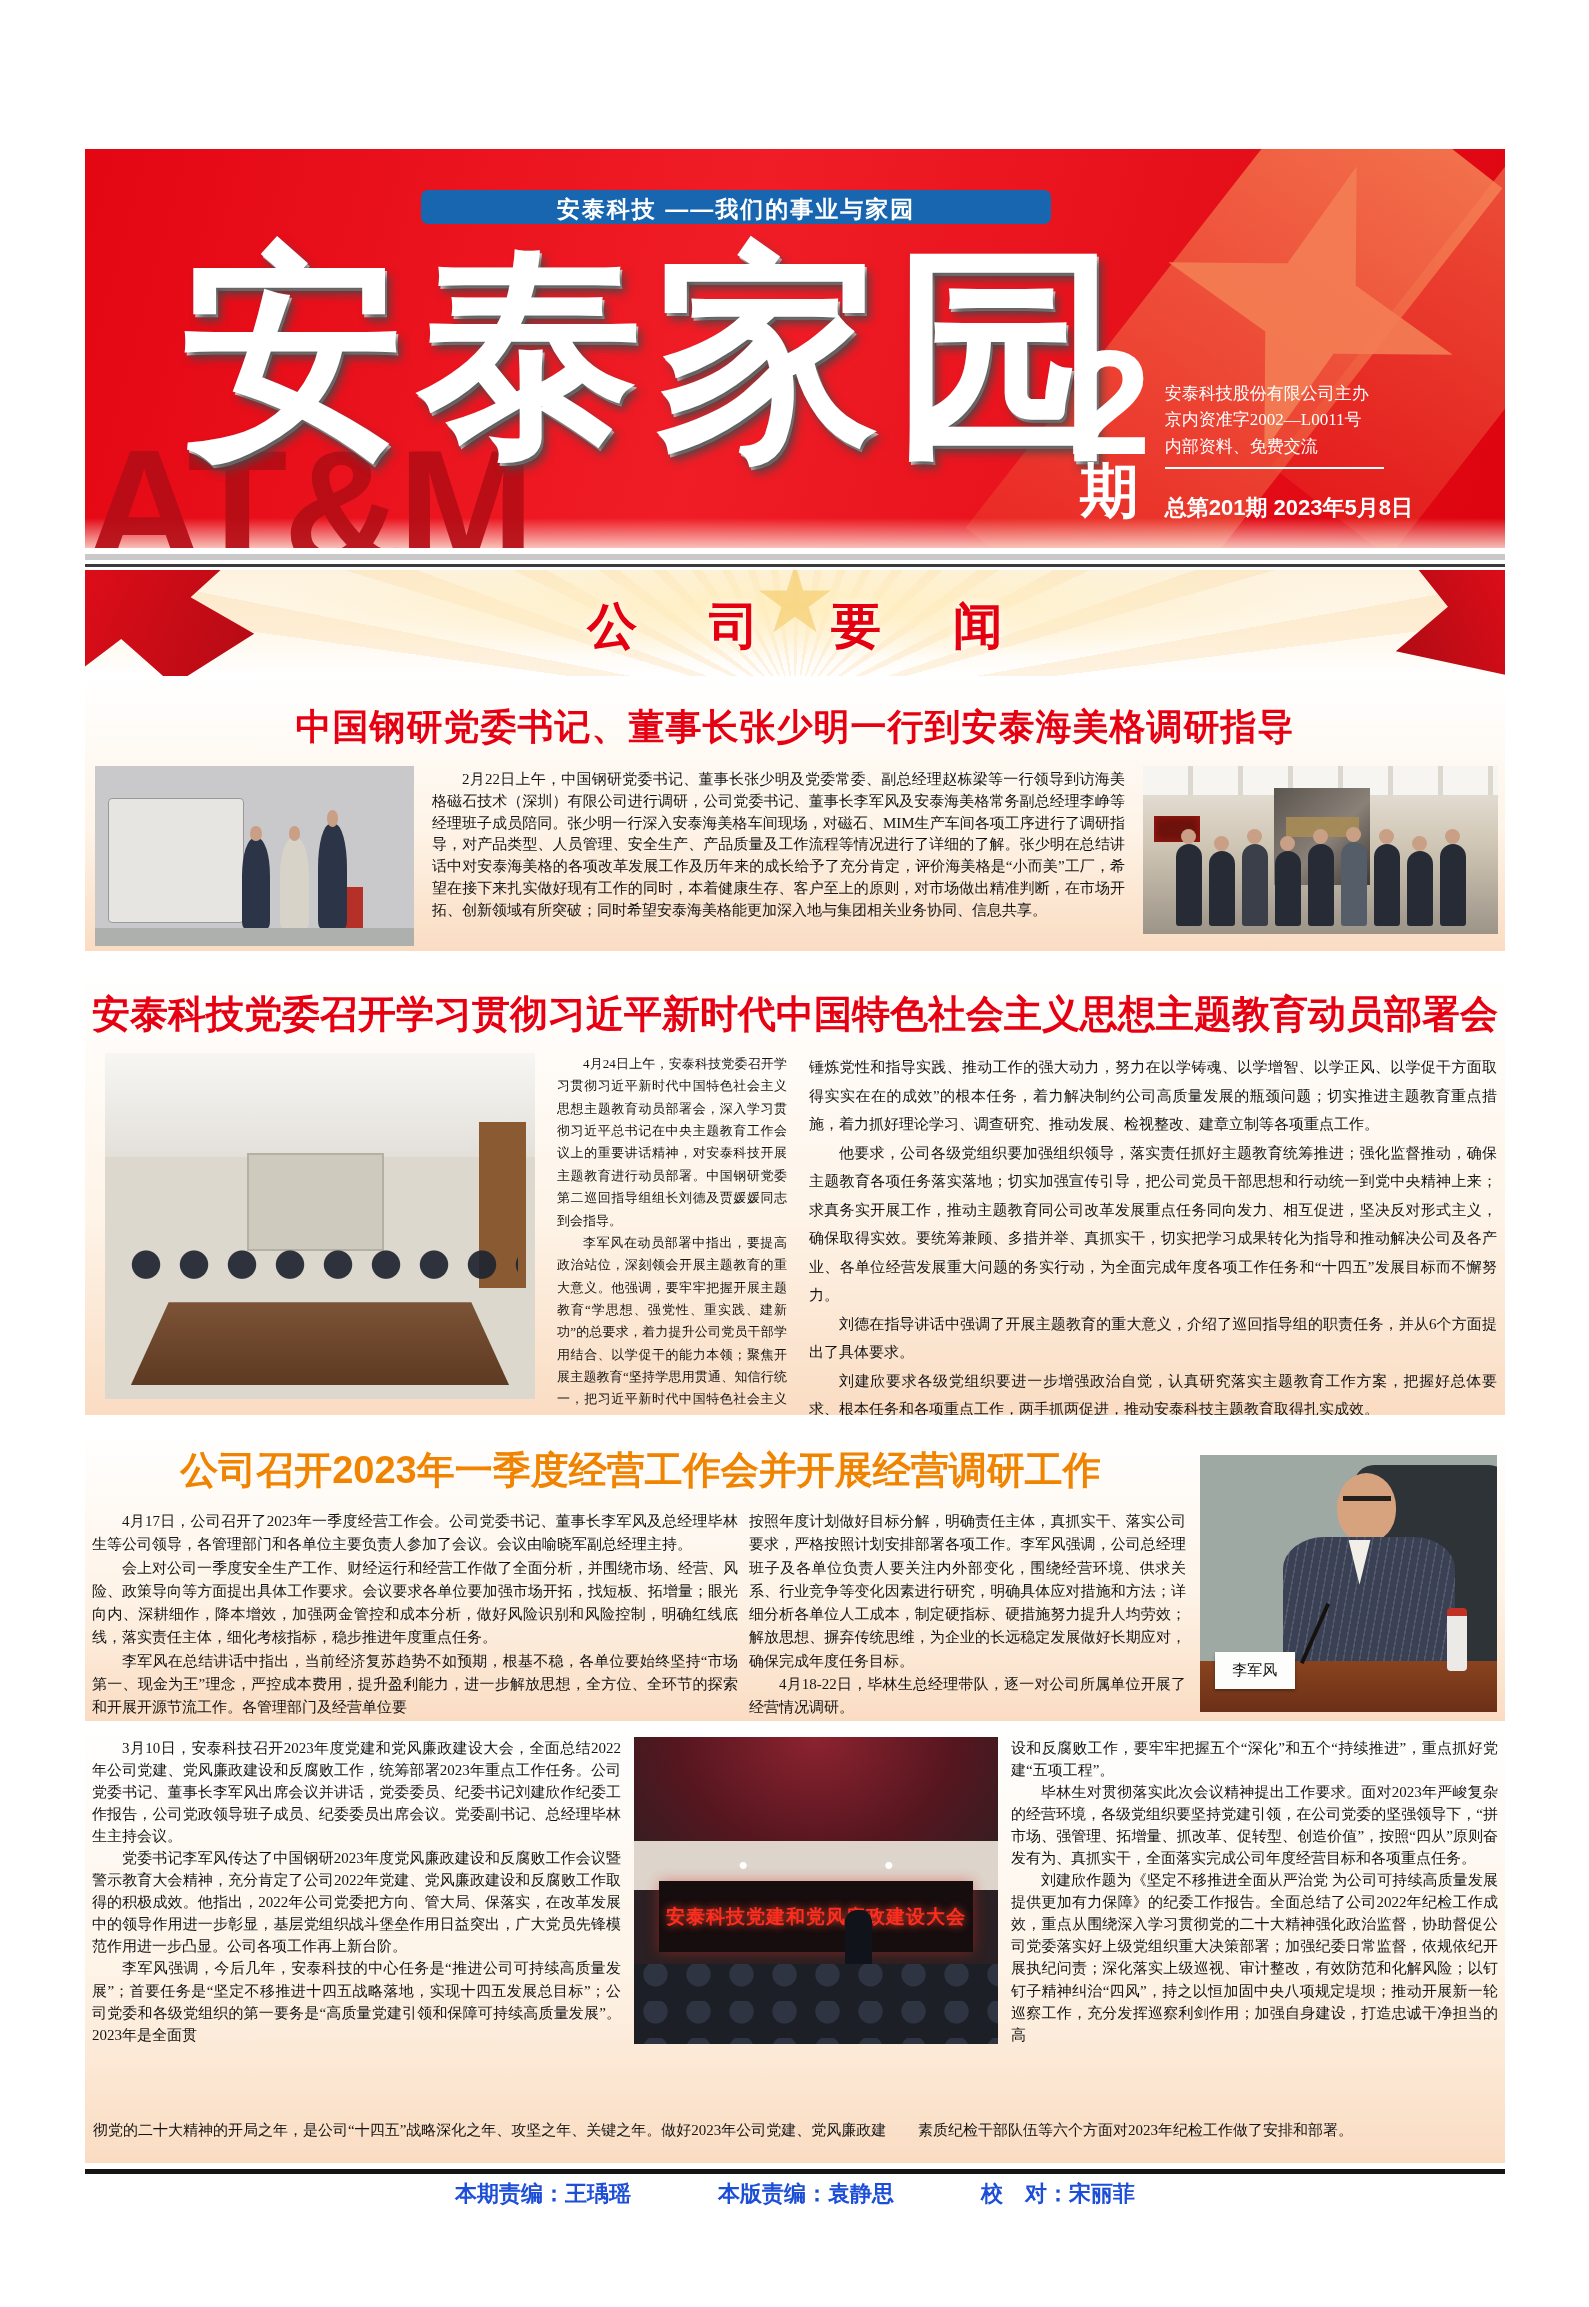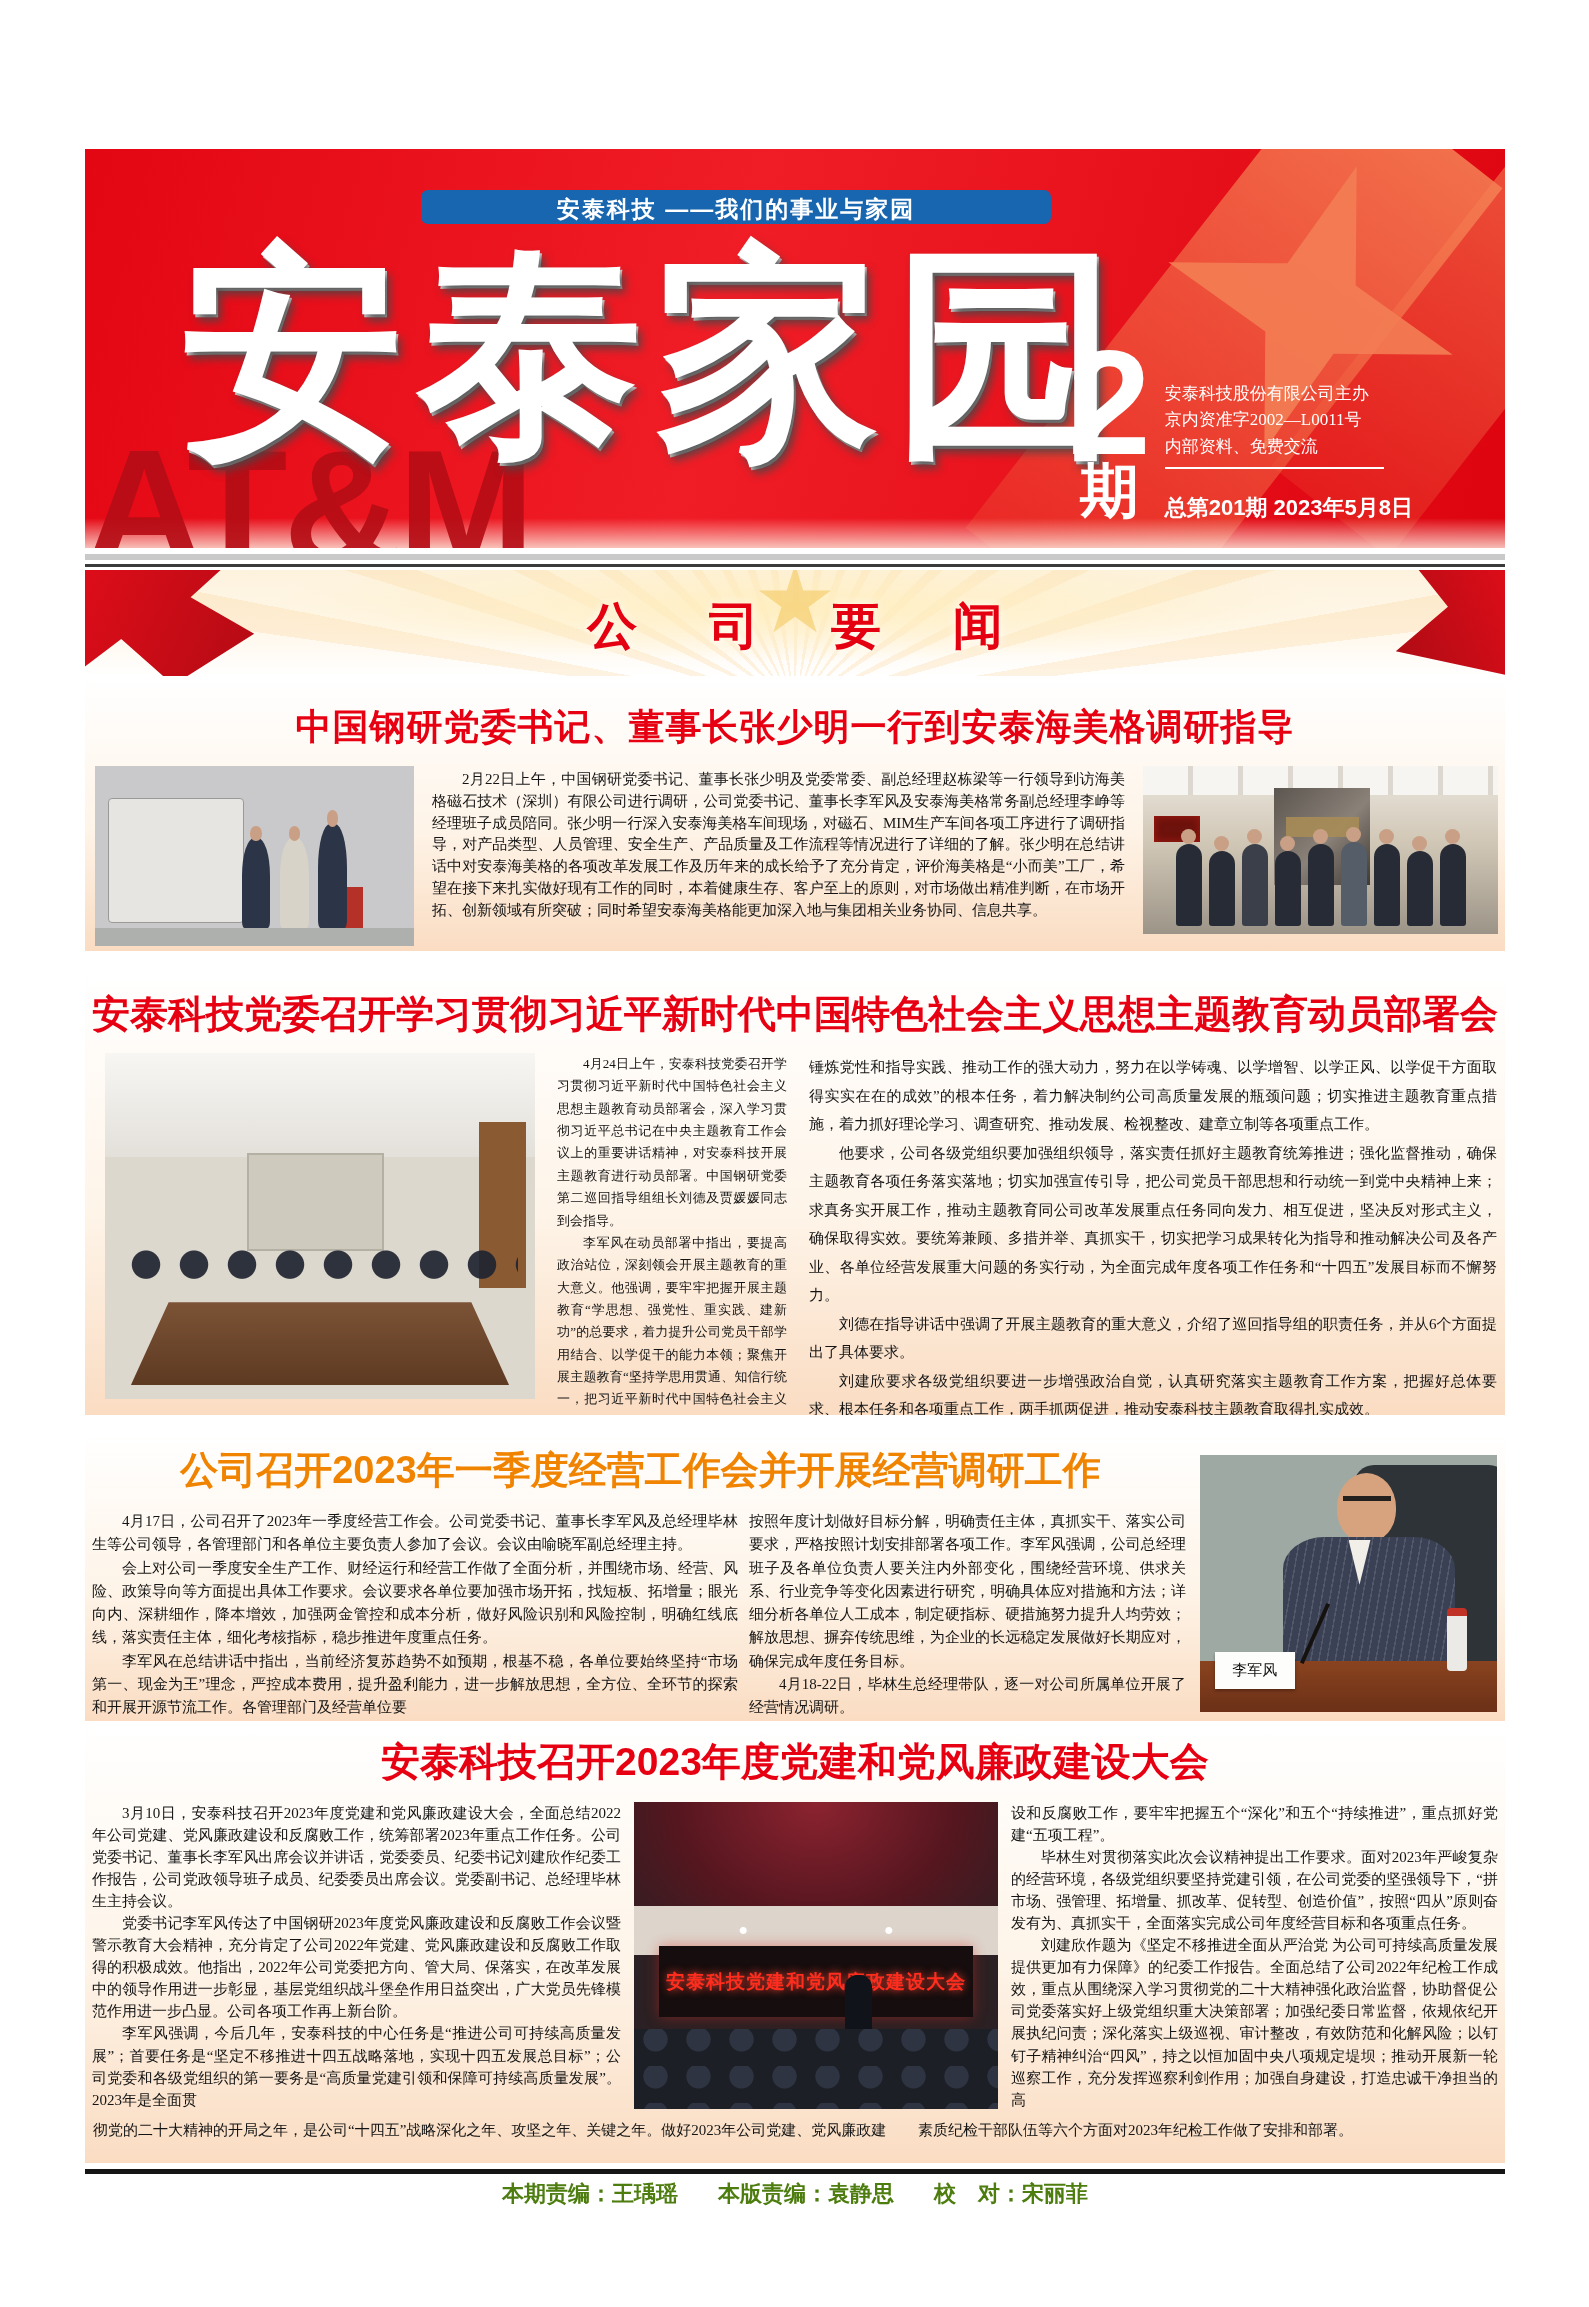--- a/index.html
+++ b/index.html
@@ -161,22 +161,22 @@
       display:flex;align-items:center;justify-content:center;box-shadow:0 0 13px rgba(220,40,30,.45);}
   .led-text{color:#ff2d1e;font:700 19px "Liberation Sans",sans-serif;letter-spacing:1px;white-space:nowrap;
       text-shadow:0 0 8px rgba(255,70,50,.95);}
   .hall-seats{position:absolute;left:0;right:0;bottom:0;height:26%;background:#1c1f26;
       background-image:radial-gradient(circle at 50% 28%,#2e3442 34%,rgba(0,0,0,0) 37%);
       background-size:43px 37px;background-repeat:repeat;}
   .hall-speaker{position:absolute;left:58%;bottom:24%;width:27px;height:60px;background:#10131a;border-radius:12px 12px 2px 2px;}
 
   
   .footer-rule{position:absolute;left:85px;top:2169px;width:1420px;height:4.5px;background:#151515;}
-  .footer{position:absolute;left:85px;top:2179px;width:1420px;display:flex;justify-content:center;gap:40px;
-      color:#4d7c0f;font:600 22px/1.4 "Liberation Serif",serif;}
+  .footer{position:absolute;left:85px;top:2179px;width:1420px;display:flex;justify-content:center;gap:87px;
+      color:#1d4ed8;font:600 22px/1.4 "Liberation Serif",serif;}
 </style>
 </head>
 <body>
 
 <div class="page">
 
   <header class="banner">
     <div class="flare f1"></div>
     <div class="flare f2"></div>
     <div class="star-flare"></div>
@@ -287,21 +287,20 @@
       <div class="sp-body"></div>
       <div class="sp-shirt"></div>
       <div class="sp-table"></div>
       <div class="sp-mic"></div>
       <div class="sp-bottle"></div>
       <div class="sp-tag">李军风</div>
     </div>
   </section>
 
   <section class="article a4">
-    <h2>安泰科技召开2023年度党建和党风廉政建设大会</h2>
     <div class="row">
       <div class="col col-left">
         <p class="para">3月10日，安泰科技召开2023年度党建和党风廉政建设大会，全面总结2022年公司党建、党风廉政建设和反腐败工作，统筹部署2023年重点工作任务。公司党委书记、董事长李军风出席会议并讲话，党委委员、纪委书记刘建欣作纪委工作报告，公司党政领导班子成员、纪委委员出席会议。党委副书记、总经理毕林生主持会议。</p>
         <p class="para">党委书记李军风传达了中国钢研2023年度党风廉政建设和反腐败工作会议暨警示教育大会精神，充分肯定了公司2022年党建、党风廉政建设和反腐败工作取得的积极成效。他指出，2022年公司党委把方向、管大局、保落实，在改革发展中的领导作用进一步彰显，基层党组织战斗堡垒作用日益突出，广大党员先锋模范作用进一步凸显。公司各项工作再上新台阶。</p>
         <p class="para">李军风强调，今后几年，安泰科技的中心任务是“推进公司可持续高质量发展”；首要任务是“坚定不移推进十四五战略落地，实现十四五发展总目标”；公司党委和各级党组织的第一要务是“高质量党建引领和保障可持续高质量发展”。2023年是全面贯</p>
       </div>
       <div class="photo photo-a4">
         <div class="hall-glow"></div>
         <div class="hall-wall"></div>
         <div class="hall-screen">

